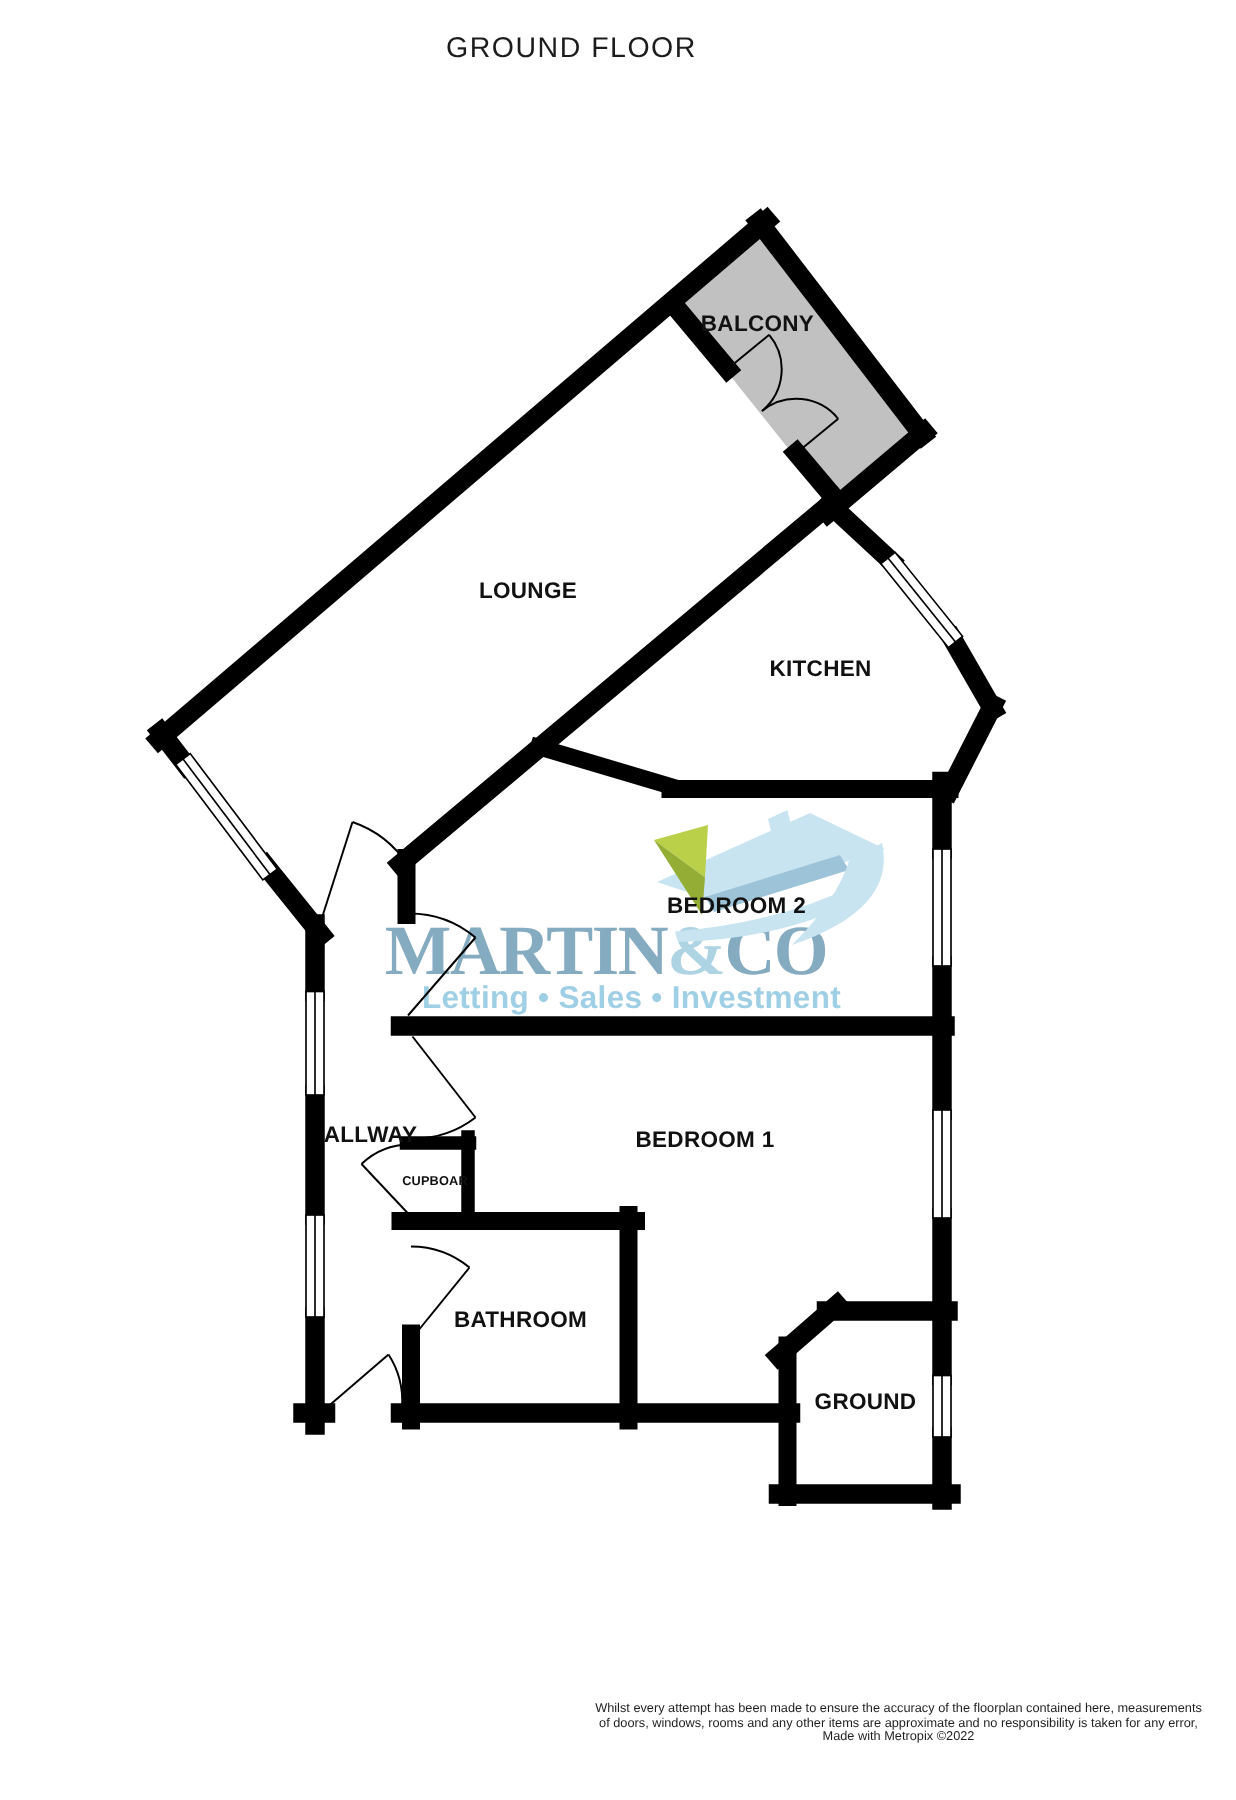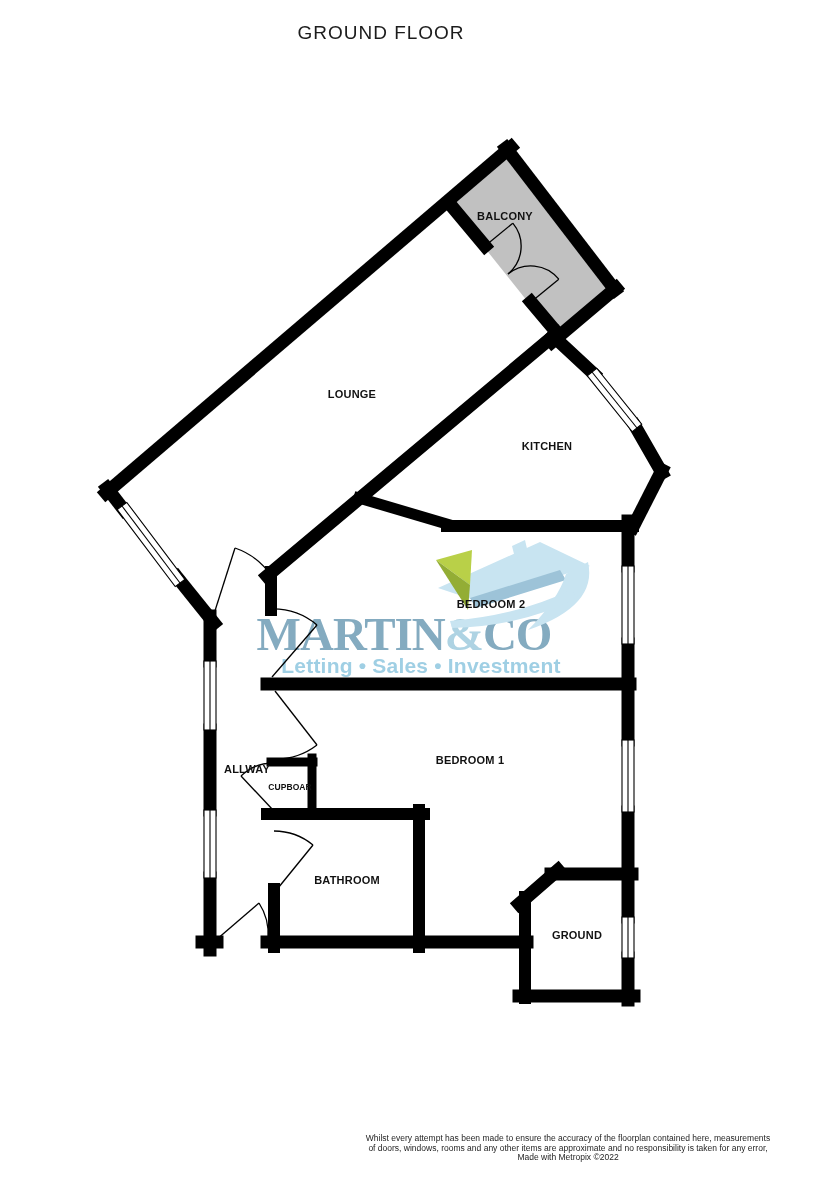--- a/index.html
+++ b/index.html
@@ -20,36 +20,36 @@
     font-family:"Liberation Sans", sans-serif;
   }
   .abs{position:absolute;}
   .center{transform:translate(-50%,-50%);}
   #plan-svg{position:absolute;left:0;top:0;z-index:1;}
   .page-title{
     left:381px;top:33px;font-size:19px;letter-spacing:1px;color:#1c1c1c;
     white-space:nowrap;z-index:2;
   }
   .room-label{
-    font-weight:700;font-size:11px;color:var(--label_color);letter-spacing:0.2px;
+    font-weight:700;font-size:15px;color:var(--label_color);letter-spacing:0.2px;
     white-space:nowrap;z-index:2;
   }
   .room-label.small{font-size:8.5px;letter-spacing:0.1px;}
   .logo-text{
     left:404px;top:634px;z-index:0;white-space:nowrap;
     font-family:"Liberation Serif", serif;font-weight:700;font-size:47px;
     letter-spacing:-1px;color:var(--logo_primary);
   }
   .logo-text .amp{color:var(--logo_light);}
   .logo-tagline{
     left:421px;top:666px;z-index:0;white-space:nowrap;
     font-weight:700;font-size:21px;color:var(--logo_tagline);letter-spacing:0.2px;
   }
   .footer{
-    left:348px;top:1134px;width:440px;text-align:center;z-index:2;
+    left:379px;top:1134px;width:440px;text-align:center;z-index:2;
     font-size:8.5px;line-height:9.7px;color:#1e1e1e;
   }
   .wall{stroke:var(--wall);fill:none;stroke-linecap:square;}
   .win-fill{fill:#ffffff;stroke:#000000;stroke-width:1.1;}
   .win-line{stroke:#000000;stroke-width:1.1;fill:none;}
   .door{stroke:#000000;stroke-width:1.3;fill:none;}
   .balcony-fill{fill:var(--balcony_fill);}
 </style>
 </head>
 <body>
@@ -182,21 +182,21 @@
     </g>
   </g>
 </svg>
 
 <div class="abs center page-title">GROUND FLOOR</div>
 <div class="abs center room-label" style="left:505px;top:216px;">BALCONY</div>
 <div class="abs center room-label" style="left:352px;top:394px;">LOUNGE</div>
 <div class="abs center room-label" style="left:547px;top:446px;">KITCHEN</div>
 <div class="abs center room-label" style="left:451px;top:604px;margin-left:40px;">BEDROOM 2</div>
 <div class="abs center room-label" style="left:470px;top:760px;">BEDROOM 1</div>
-<div class="abs center room-label" style="left:247px;top:757px;margin-top:12px;">ALLWAY</div>
+<div class="abs center room-label" style="left:247px;top:757px;">ALLWAY</div>
 <div class="abs center room-label small" style="left:290px;top:787px;">CUPBOAR</div>
 <div class="abs center room-label" style="left:347px;top:880px;">BATHROOM</div>
 <div class="abs center room-label" style="left:577px;top:935px;">GROUND</div>
 
 <div class="abs footer">
   <div>Whilst every attempt has been made to ensure the accuracy of the floorplan contained here, measurements</div>
   <div>of doors, windows, rooms and any other items are approximate and no responsibility is taken for any error,</div>
   <div>Made with Metropix ©2022</div>
 </div>
 

